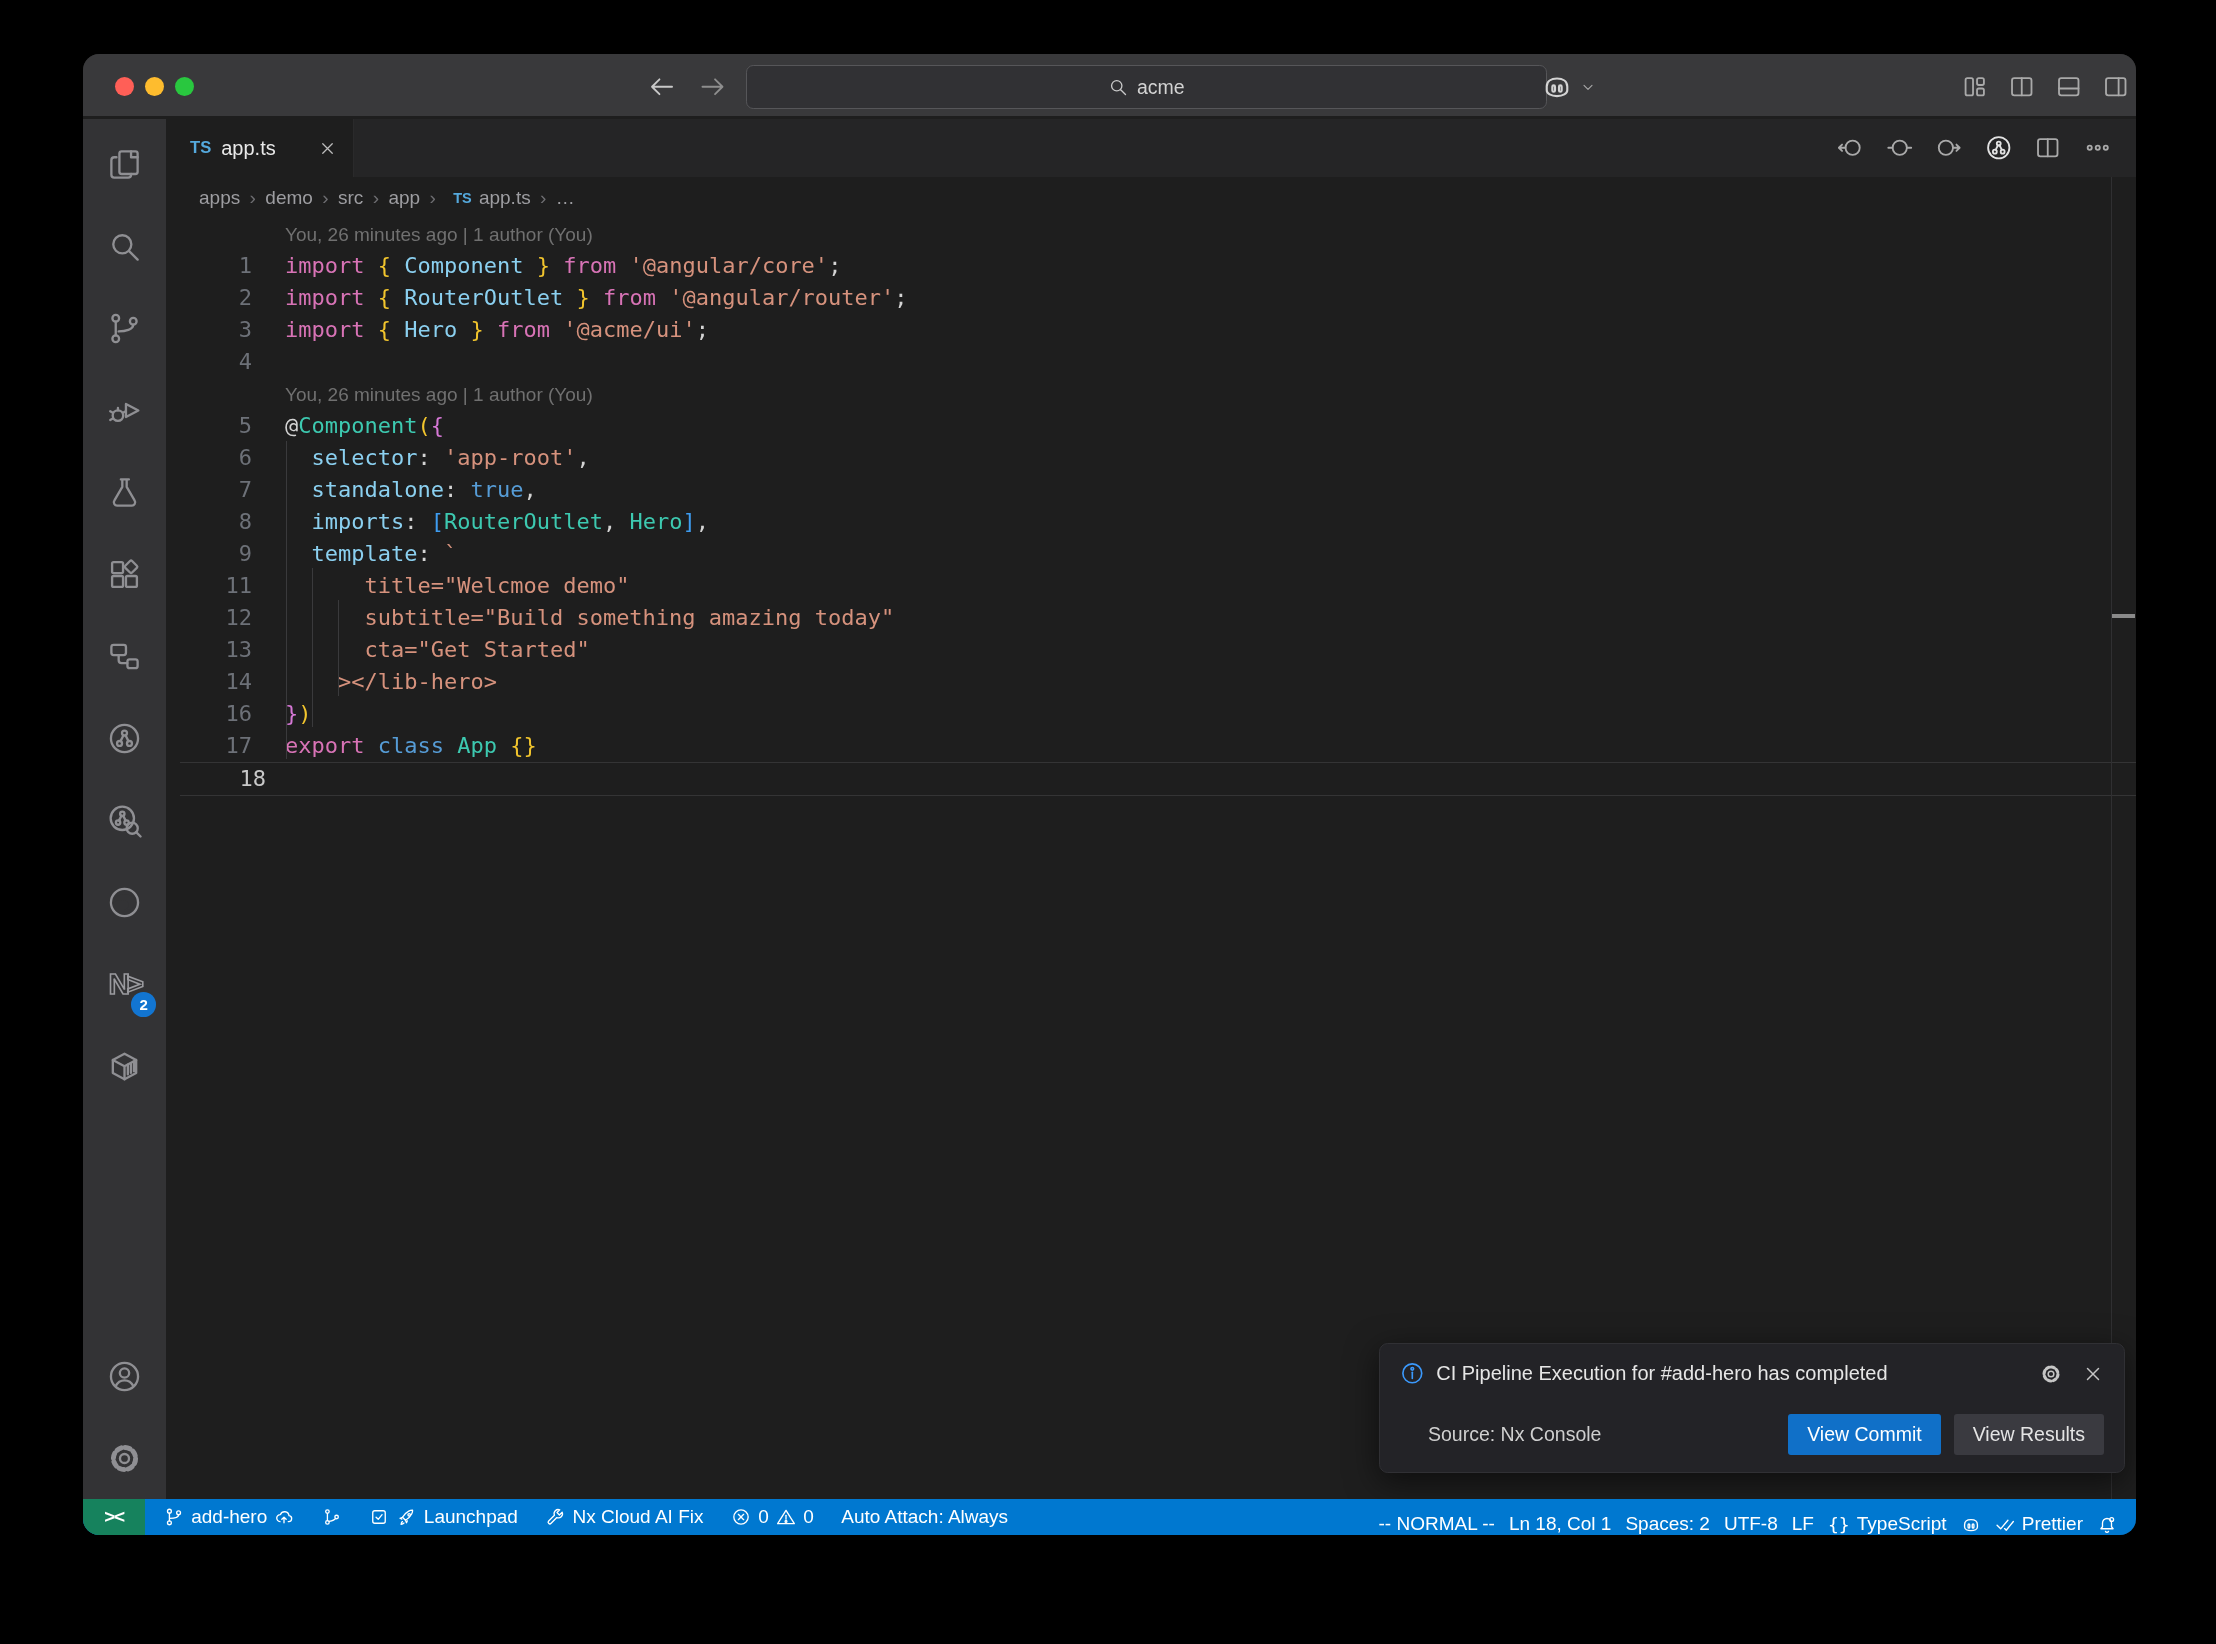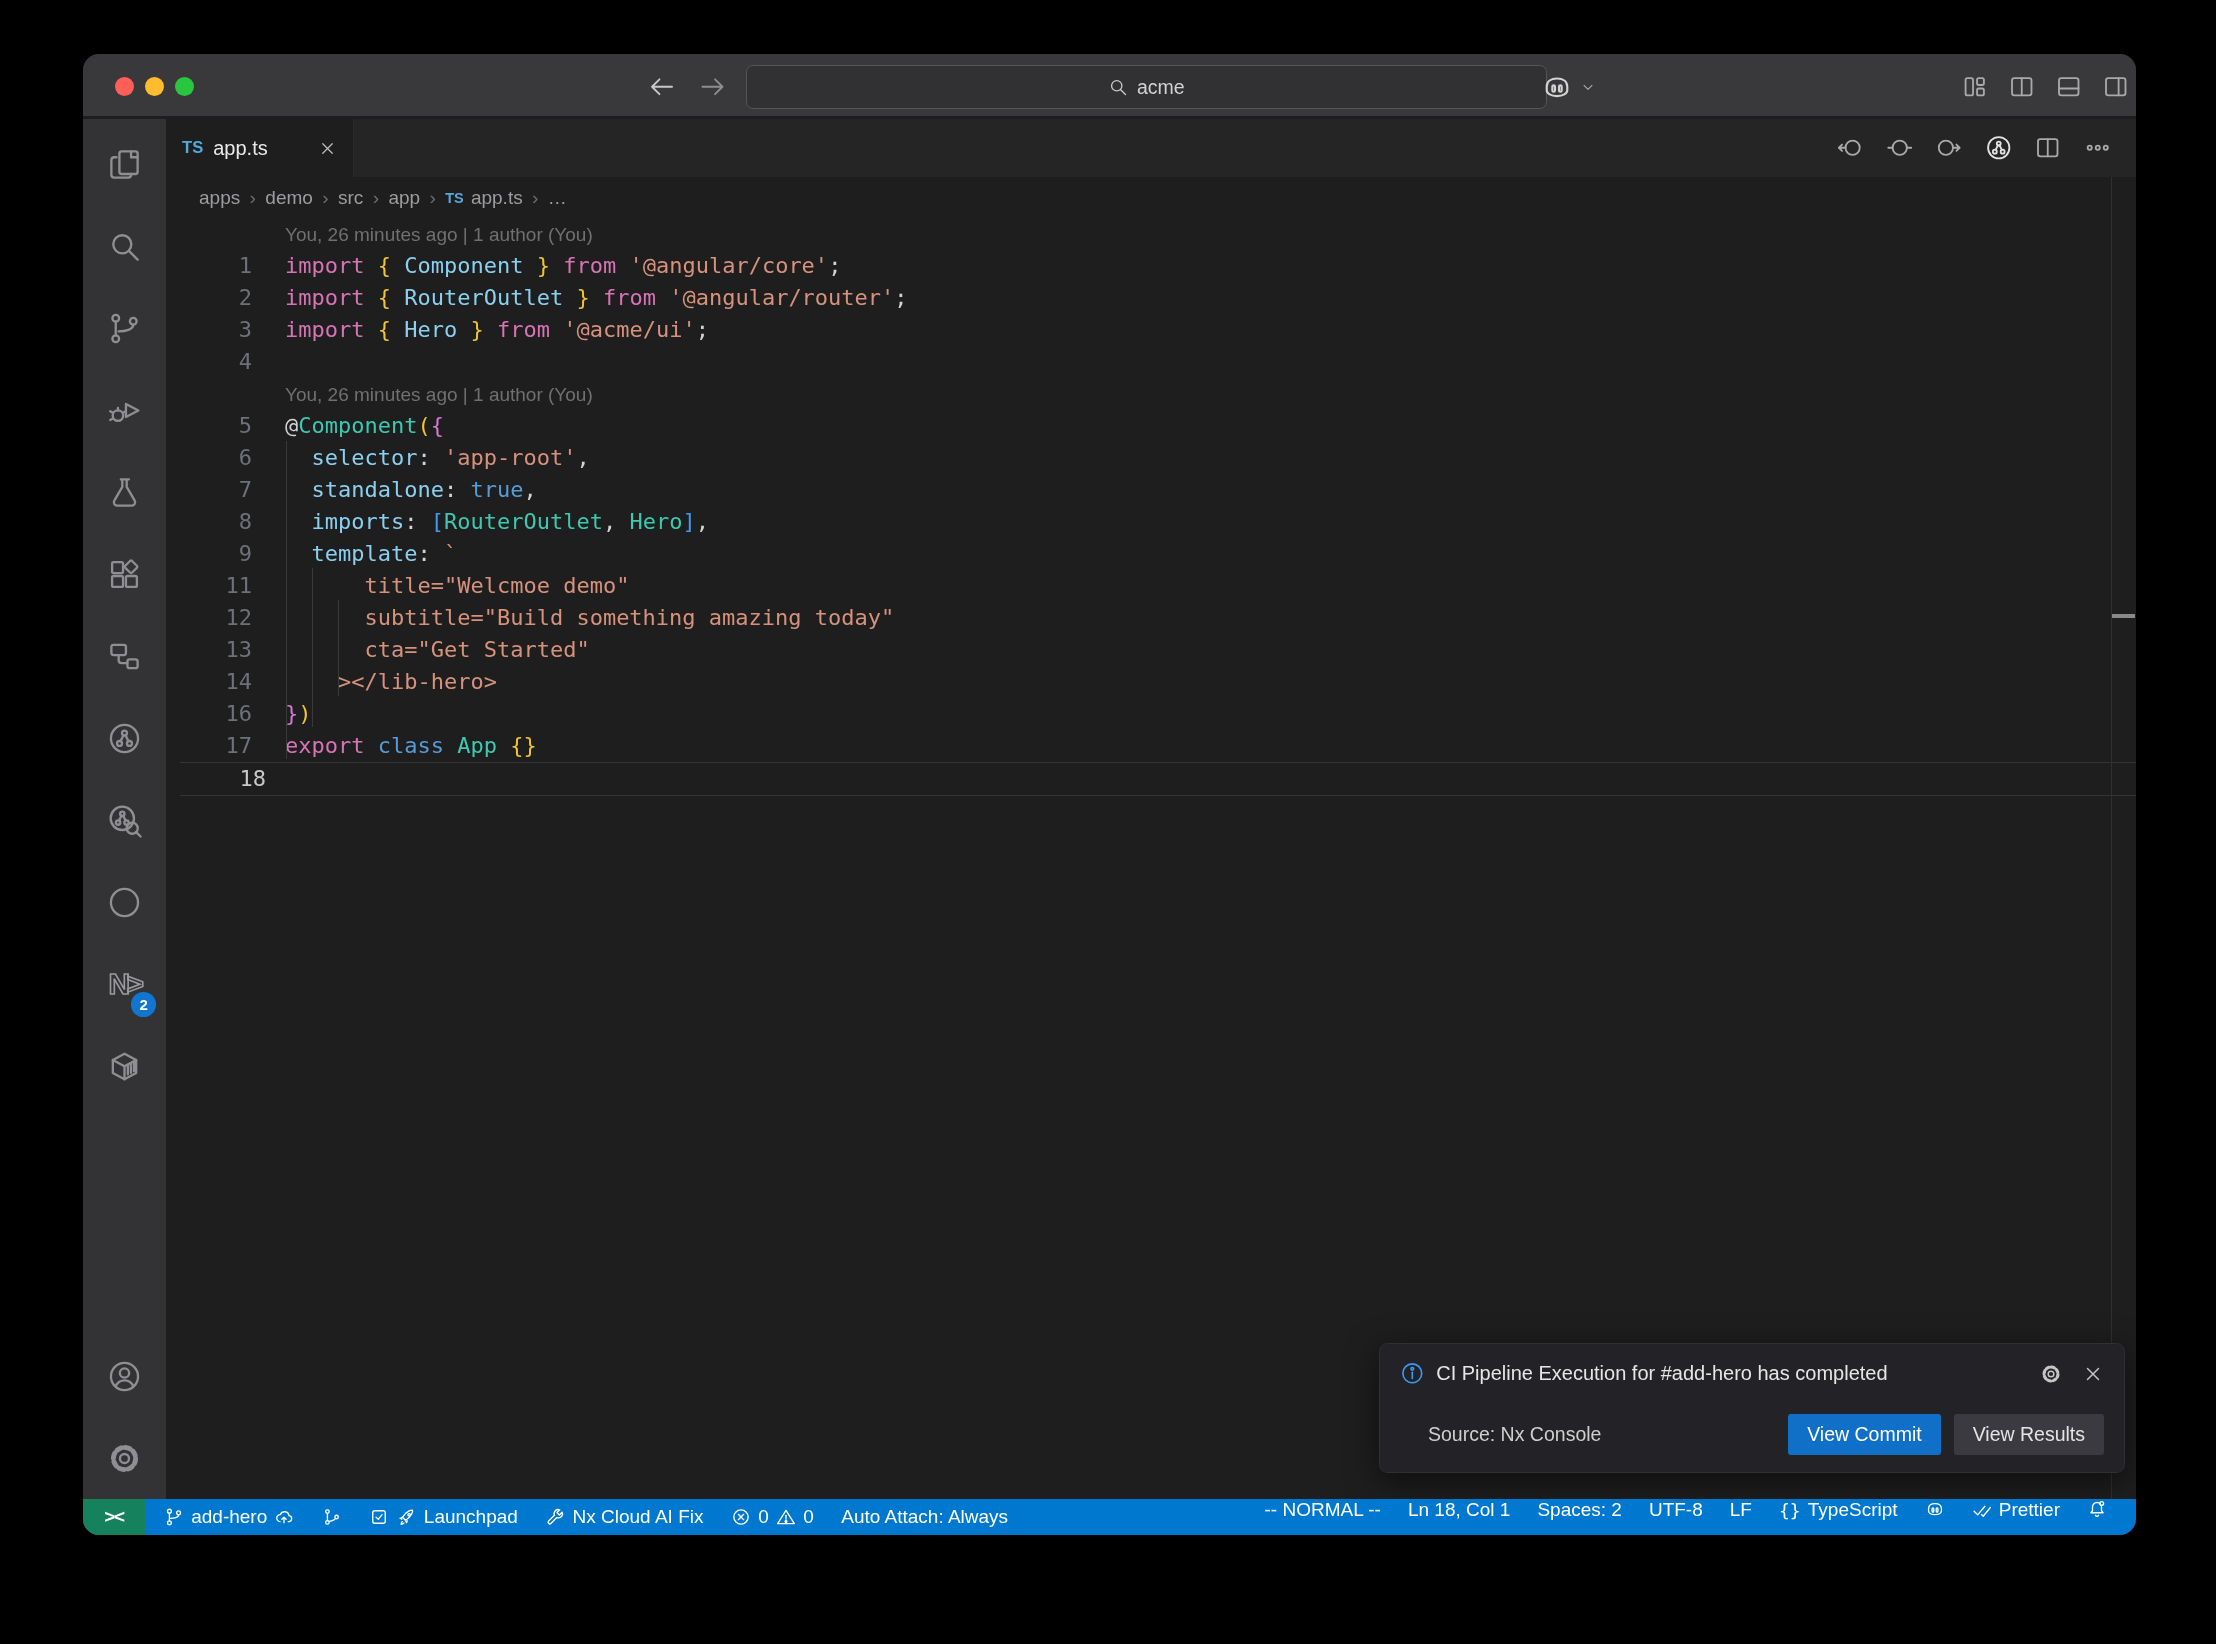--- a/index.html
+++ b/index.html
@@ -35,21 +35,21 @@
   .badge{position:absolute;right:10px;bottom:8.7px;min-width:24.6px;height:24.6px;border-radius:12.3px;
          background:var(--badge-blue,#1275D1);color:#fff;font-size:15px;font-weight:700;
          display:flex;align-items:center;justify-content:center;}
   .nx-logo{font-weight:800;font-size:30px;letter-spacing:-3.6px;color:transparent;
            -webkit-text-stroke:1.6px #9A9A9E;font-family:"Liberation Sans",sans-serif;}
   
   .editor-zone{flex:1;display:flex;flex-direction:column;background:var(--editor-bg,#1E1E1E);position:relative;min-width:0;}
   .tabbar{height:58px;background:var(--tabstrip-bg,#252526);display:flex;align-items:stretch;flex:none;}
   .tab{width:188px;background:var(--editor-bg,#1E1E1E);display:flex;align-items:center;padding:0 16px;gap:10px;
        border-right:0.7px solid #2A2A2B;box-sizing:border-box;}
-  .ts-badge{color:#55A9DD;font-weight:700;font-size:16.6px;letter-spacing:0px;}
+  .ts-badge{color:#55A9DD;font-weight:700;font-size:16.6px;letter-spacing:0px;margin-left:8px;}
   .tab-label{color:#E9E9E9;font-size:20px;flex:1;}
   .tab-close{color:#BDBDBD;display:flex;} .tab-close .ic{width:19px;height:19px;}
   .tab-actions{margin-left:auto;display:flex;align-items:center;gap:22px;padding-right:24.6px;}
   .tbtn{display:flex;align-items:center;justify-content:center;color:#A9A9A9;}
   .tbtn .ic{width:27.5px;height:27.5px;}
   .tbtn.bright{color:#E2E2E2;}
   .breadcrumbs{height:41px;display:flex;align-items:center;padding-left:33px;gap:9.4px;
                color:#9D9DA1;font-size:19px;flex:none;}
   .crumb{display:flex;align-items:center;gap:7.2px;}
   .crumb-sep{color:#6E6E72;font-size:19px;}
@@ -85,21 +85,21 @@
   .notif-btns{margin-left:auto;display:flex;gap:13px;}
   .btn{height:41px;padding:0 19px;border-radius:2.9px;font-size:19.5px;display:flex;align-items:center;color:#fff;}
   .btn.primary{background:var(--button-blue,#1070C8);}
   .btn.secondary{background:#3A3A40;color:#E4E4E4;}
   
   .statusbar{position:absolute;bottom:0;left:0;right:0;height:36px;display:flex;align-items:stretch;
              background:var(--status-blue,#0078D0);color:#fff;font-size:19px;}
   .remote{width:62px;background:var(--remote-green,#16825D);display:flex;align-items:center;justify-content:center;
           font-weight:700;letter-spacing:-1.4px;font-size:19px;flex:none;}
   .sb-left{display:flex;align-items:center;gap:27.5px;padding-left:19px;}
-  .sb-right{margin-left:auto;display:flex;align-items:flex-start;gap:27px;padding-right:29px;}
+  .sb-right{margin-left:auto;display:flex;align-items:flex-end;gap:14px;padding-right:19px;}
   .sb-item{display:flex;align-items:center;gap:7.2px;white-space:nowrap;}
   .sb-item .ic{width:20px;height:20px;}
   .sb-glyph{font-family:"DejaVu Sans Mono",monospace;font-size:18px;}
   
   .ic{fill:none;stroke:currentColor;stroke-width:1.6;stroke-linecap:round;stroke-linejoin:round;display:block;}
   .defs{position:absolute;width:0;height:0;overflow:hidden;}
 </style>
 </head>
 <body>
 

